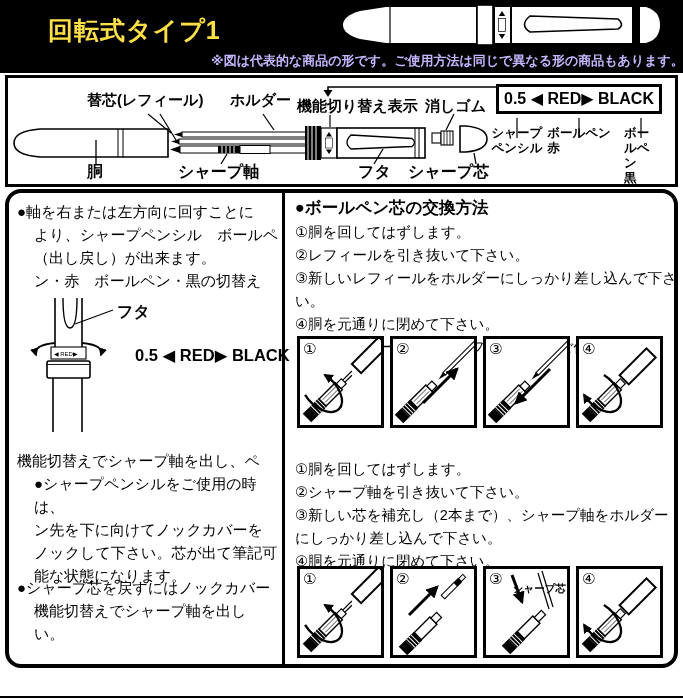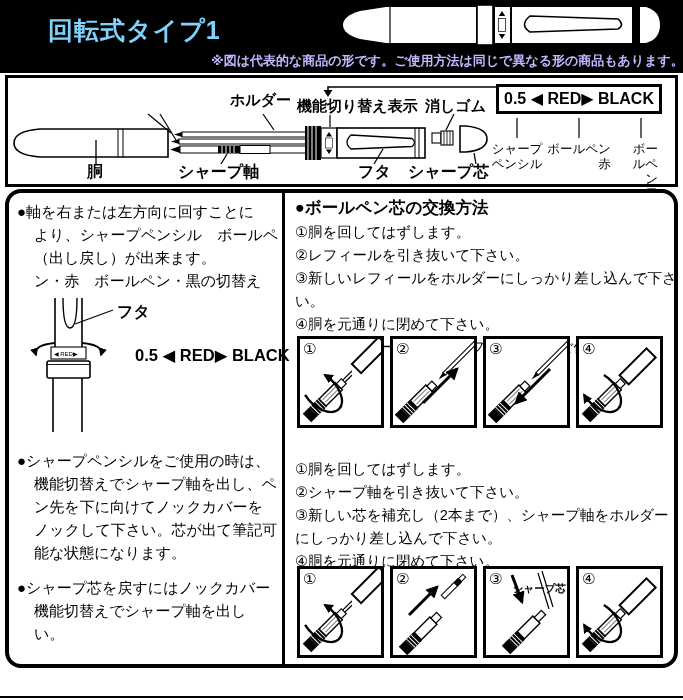--- a/index.html
+++ b/index.html
@@ -1,30 +1,30 @@
 <!DOCTYPE html>
 <html><head>
 <meta charset="utf-8">
 <style>
   html,body{margin:0;padding:0;background:#fff;}
   .page{position:relative;width:683px;height:700px;background:#fff;overflow:hidden;
         font-family:"Liberation Sans","DejaVu Sans",sans-serif;color:#000;}
   .abs{position:absolute;}
   
   .header{position:absolute;left:0;top:0;width:683px;height:73px;background:#000;}
-  .title{position:absolute;left:48px;top:14px;color:#7dd3fc;font-size:25px;font-weight:bold;letter-spacing:1px;}
+  .title{position:absolute;left:48px;top:14px;color:#fde047;font-size:25px;font-weight:bold;letter-spacing:1px;}
   .note{position:absolute;left:211px;top:52px;color:#c4b5fd;font-size:13px;font-weight:bold;white-space:nowrap;}
   
   .parts-box{position:absolute;left:5px;top:75px;width:673px;height:112px;background:#fff;
              border:3px solid #000;box-sizing:border-box;}
   .plabel{position:absolute;font-size:15px;font-weight:bold;white-space:nowrap;}
   .plabel2{position:absolute;font-size:16px;font-weight:bold;white-space:nowrap;}
   .dispbox{position:absolute;left:488px;top:6px;width:166px;height:30px;border:3px solid #000;
            box-sizing:border-box;text-align:center;font-size:16px;line-height:24px;font-weight:bold;white-space:nowrap;}
-  .legend{position:absolute;top:64px;font-size:12.5px;font-weight:normal;text-align:right;
+  .legend{position:absolute;top:48px;font-size:12.5px;font-weight:bold;text-align:left;
           white-space:pre-line;line-height:15px;transform:translateX(-50%);}
   
   .main-box{position:absolute;left:5px;top:189px;width:673px;height:479px;border:4px solid #000;
             border-radius:16px;box-sizing:border-box;background:#fff;}
   .divider{position:absolute;left:282px;top:191px;width:3px;height:475px;background:#000;}
   .para{position:absolute;left:17px;width:268px;font-size:15px;line-height:23px;}
   .para .ln{padding-left:17px;}
   .para .ln:first-child{padding-left:0;}
   .steps{position:absolute;left:295px;width:382px;font-size:14.5px;line-height:23px;white-space:pre-line;}
   .rhead{position:absolute;left:295px;font-size:16.5px;font-weight:bold;white-space:nowrap;}
@@ -114,20 +114,21 @@
 
       <path d="M213,86 L219,76" stroke="#000" stroke-width="1.3"></path>
       <path d="M366,86 L375,71" stroke="#000" stroke-width="1.3"></path>
       <path d="M468,86 L466,75" stroke="#000" stroke-width="1.3"></path>
 
       <path d="M489,9 L320,9 L320,12" stroke="#000" stroke-width="1.6" fill="none"></path>
       <path d="M315.5,12 h9 L320,19 Z" fill="#000"></path>
 
       <path d="M509,40 V60 M571,40 V60 M633,40 V60" stroke="#000" stroke-width="1.2"></path>
     </svg>
+    <div class="plabel" style="left:79px;top:13px">替芯(レフィール)</div>
     <div class="plabel" style="left:222px;top:13px">ホルダー</div>
     <div class="plabel" style="left:289px;top:19px">機能切り替え表示</div>
     <div class="plabel" style="left:417px;top:19px">消しゴム</div>
     <div class="plabel2" style="left:79px;top:84px">胴</div>
     <div class="plabel2" style="left:170px;top:84px">シャープ軸</div>
     <div class="plabel2" style="left:350px;top:84px">フタ</div>
     <div class="plabel2" style="left:400px;top:84px">シャープ芯</div>
     <div class="dispbox">0.5 ◀ RED▶ BLACK</div>
     <div class="legend" style="left:509px">シャープ
 ペンシル</div>
@@ -158,22 +159,22 @@
     <path d="M57,45 Q79,47 76,57" fill="none" stroke="#000" stroke-width="2" marker-end="url(#ah)"></path>
     <rect x="22" y="63" width="43" height="17" rx="2" fill="#fff" stroke="#000" stroke-width="1.6"></rect>
     <line x1="22" y1="66.5" x2="65" y2="66.5" stroke="#000" stroke-width="0.9"></line>
     <line x1="28" y1="80" x2="28" y2="134" stroke="#000" stroke-width="1.6"></line>
     <line x1="57" y1="80" x2="57" y2="134" stroke="#000" stroke-width="1.6"></line>
   </svg>
   <div class="caplabel" style="left:117px;top:302px">フタ</div>
   <div class="caption" style="left:135px;top:346px">0.5 ◀ RED▶ BLACK</div>
 
   <div class="para" style="top:449px">
+      <div class="ln">機能切替えでシャープ軸を出し、ペ</div>
       <div class="ln">●シャープペンシルをご使用の時は、</div>
-      <div class="ln">機能切替えでシャープ軸を出し、ペ</div>
       <div class="ln">ン先を下に向けてノックカバーを</div>
       <div class="ln">ノックして下さい。芯が出て筆記可</div>
       <div class="ln">能な状態になります。</div>
     </div>
   <div class="para" style="top:576px">
       <div class="ln">●シャープ芯を戻すにはノックカバー</div>
       <div class="ln">機能切替えでシャープ軸を出し</div>
       <div class="ln">い。</div>
     </div>
 

